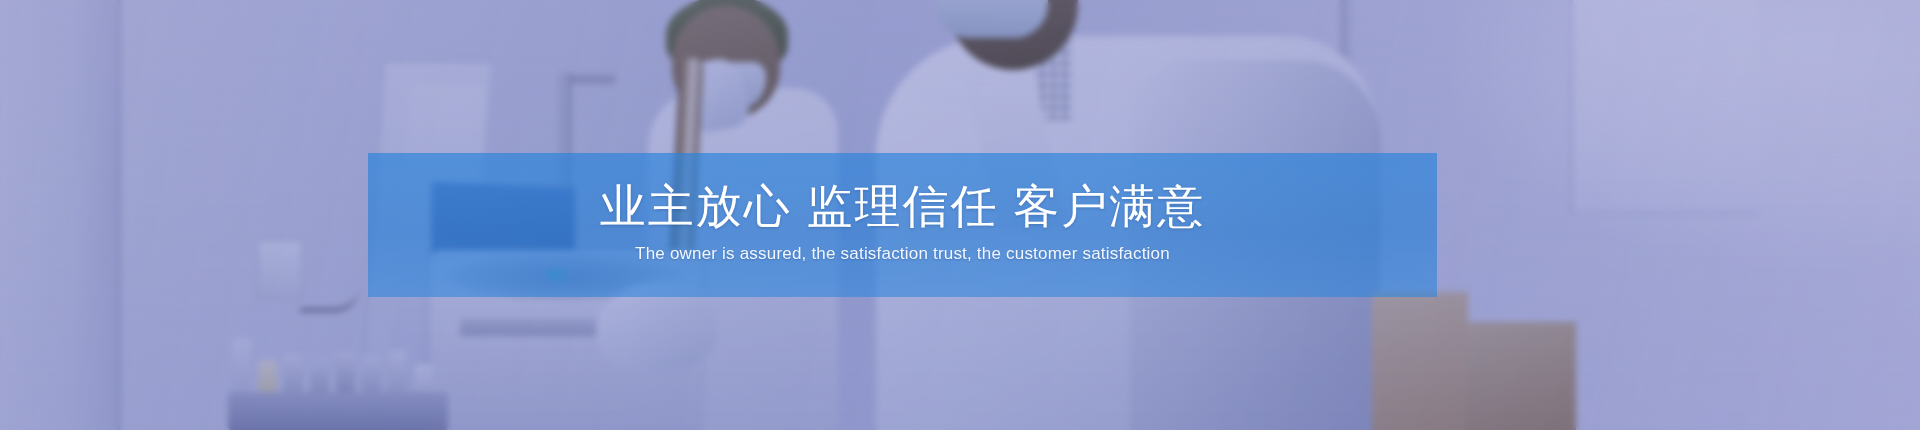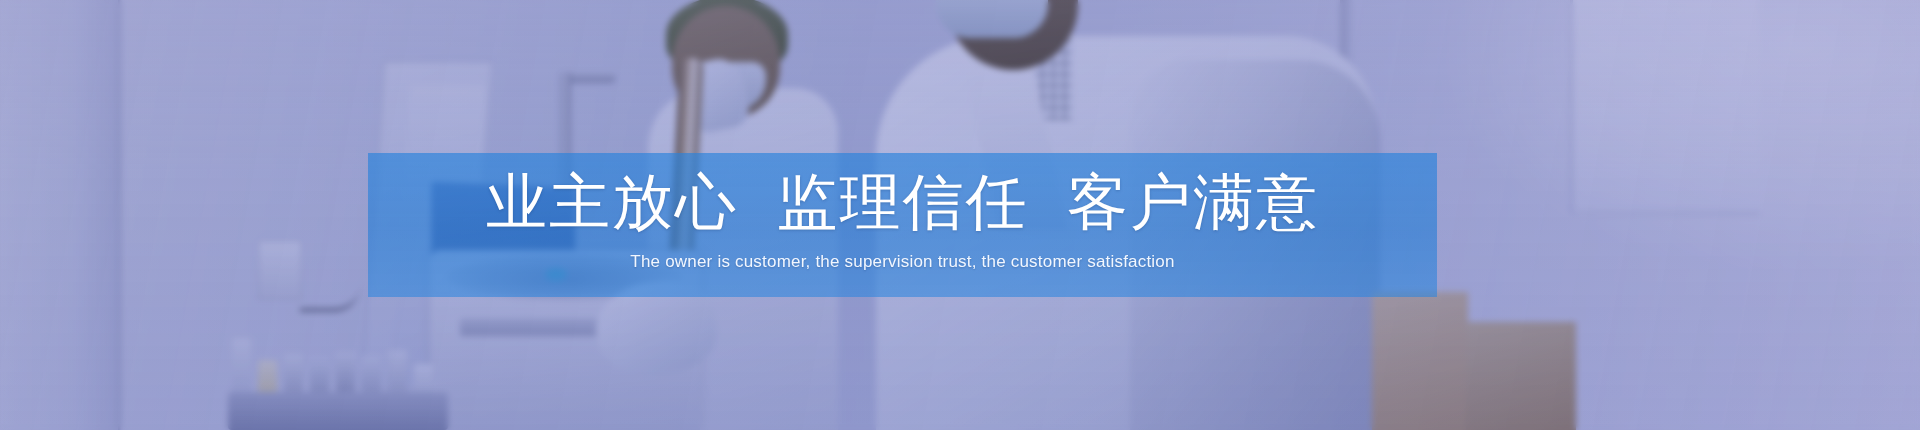--- a/index.html
+++ b/index.html
@@ -259,27 +259,27 @@
     align-items:center;
     justify-content:center;
   }
   .band-inner {
     text-align:center;
     width:100%;
     padding-bottom:4px;
   }
   .headline {
     color:#ffffff;
-    font-size:61px;
+    font-size:46px;
     line-height:1.08;
     font-weight:400;
     letter-spacing:2px;
     white-space:nowrap;
     text-shadow:0 1px 3px rgba(20,50,100,0.28);
-    font-family:Liberation Mono, monospace;
+    font-family:Liberation Sans, sans-serif;
   }
   .subline {
     color:#f2f7ff;
     font-size:17px;
     line-height:1.2;
     font-weight:400;
     letter-spacing:0.2px;
     margin-top:12px;
     white-space:nowrap;
     text-shadow:0 1px 2px rgba(20,50,100,0.30);
@@ -349,17 +349,17 @@
 
     <div class="blur"></div>
   </div>
 
   <div class="grade"></div>
   <div class="grade2"></div>
 
   <div class="band">
     <div class="band-inner">
       <div class="headline">业主放心 监理信任  客户满意</div>
-      <div class="subline">The owner is customer, the supervision trust, the customer satisfaction</div>
+      <div class="subline">The owner is assured, the satisfaction trust, the customer satisfaction</div>
     </div>
   </div>
 
 </div>
 
 </body></html>

